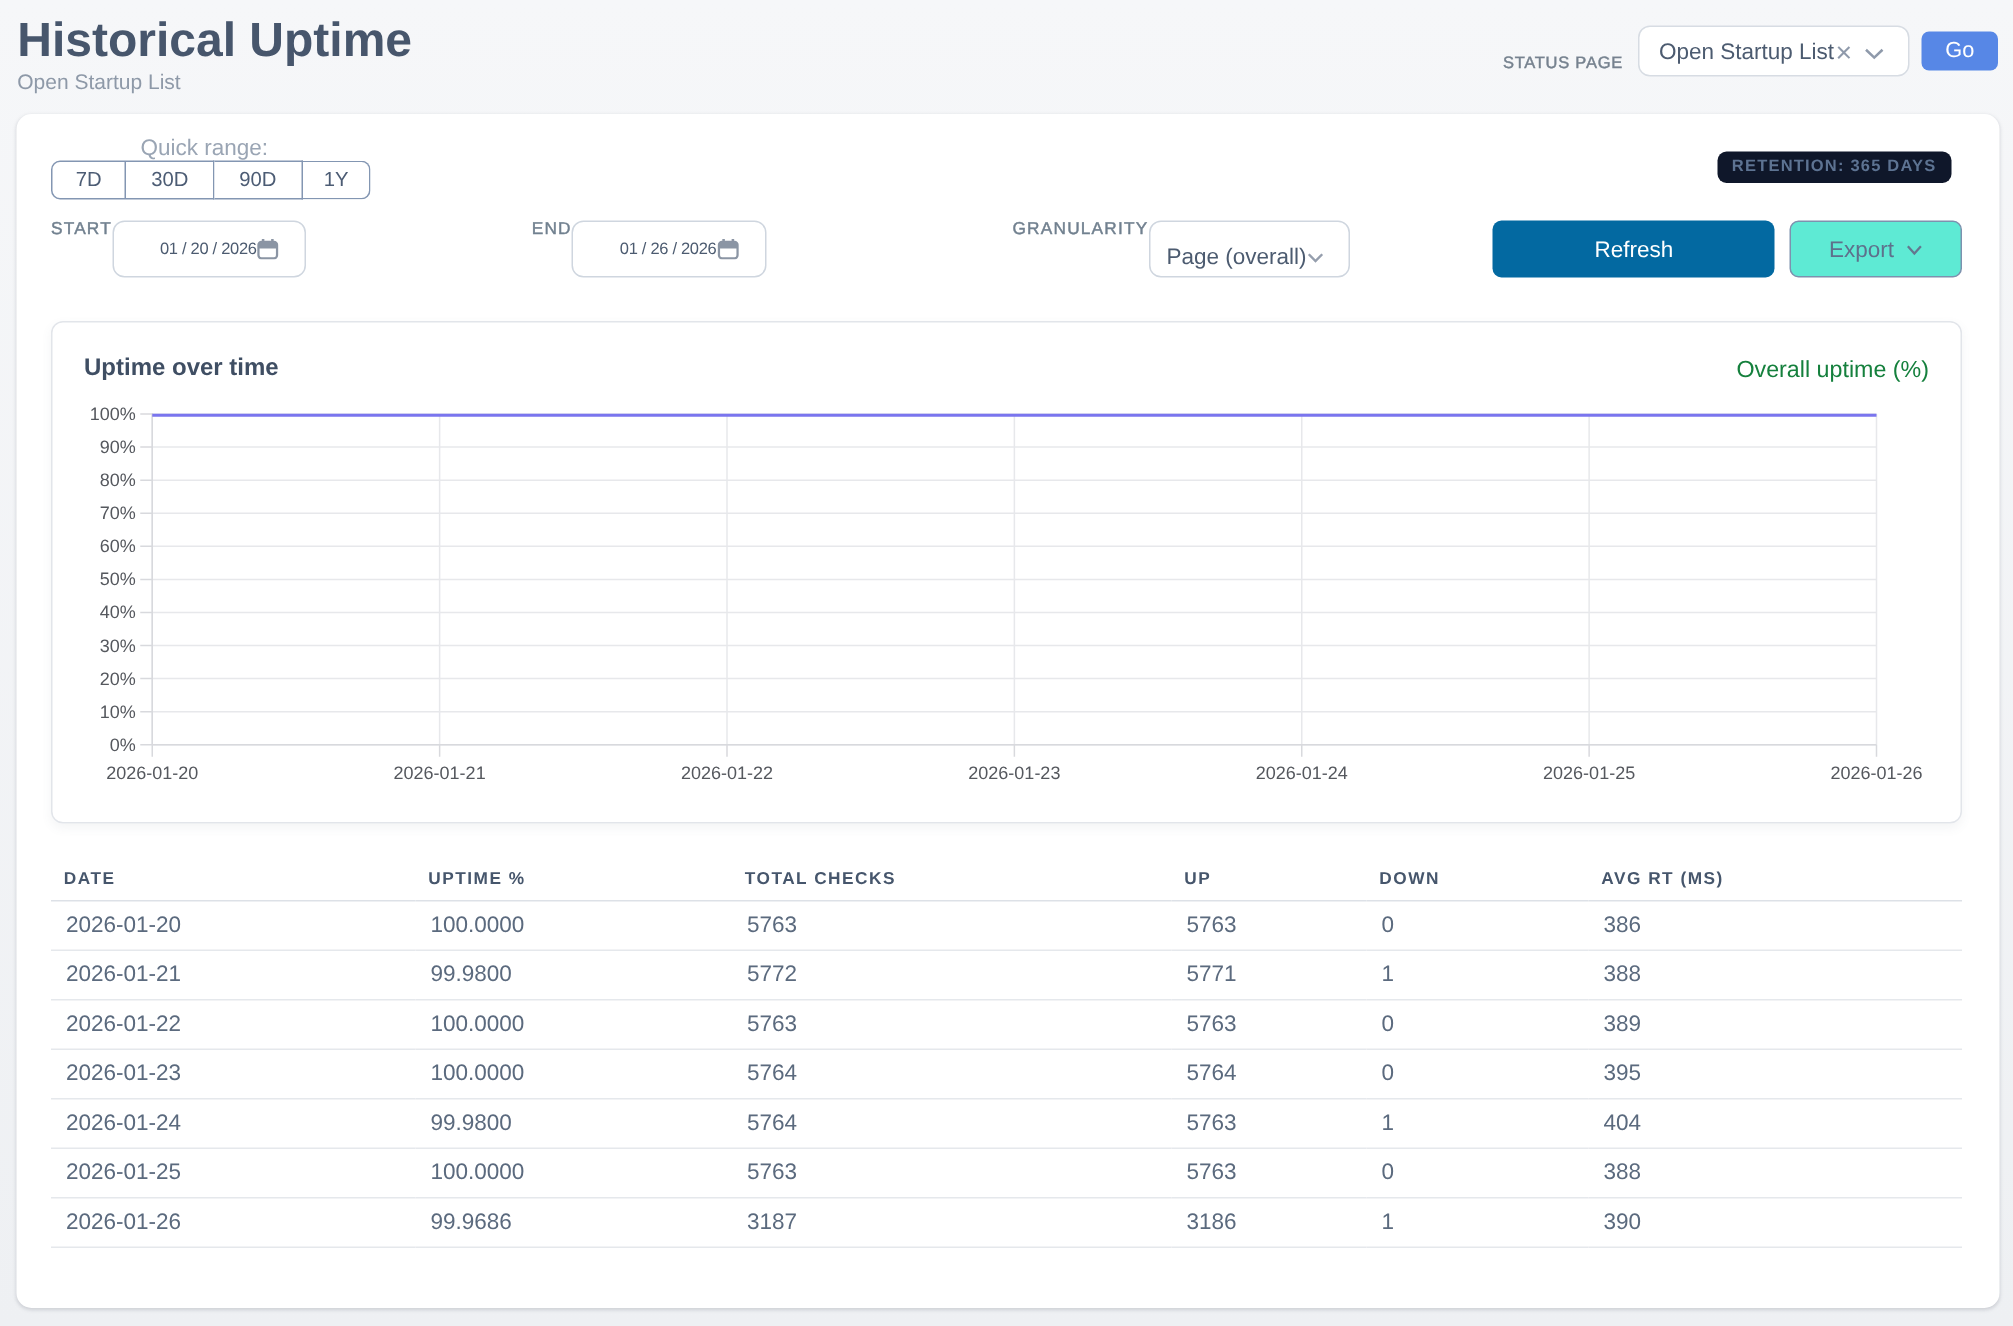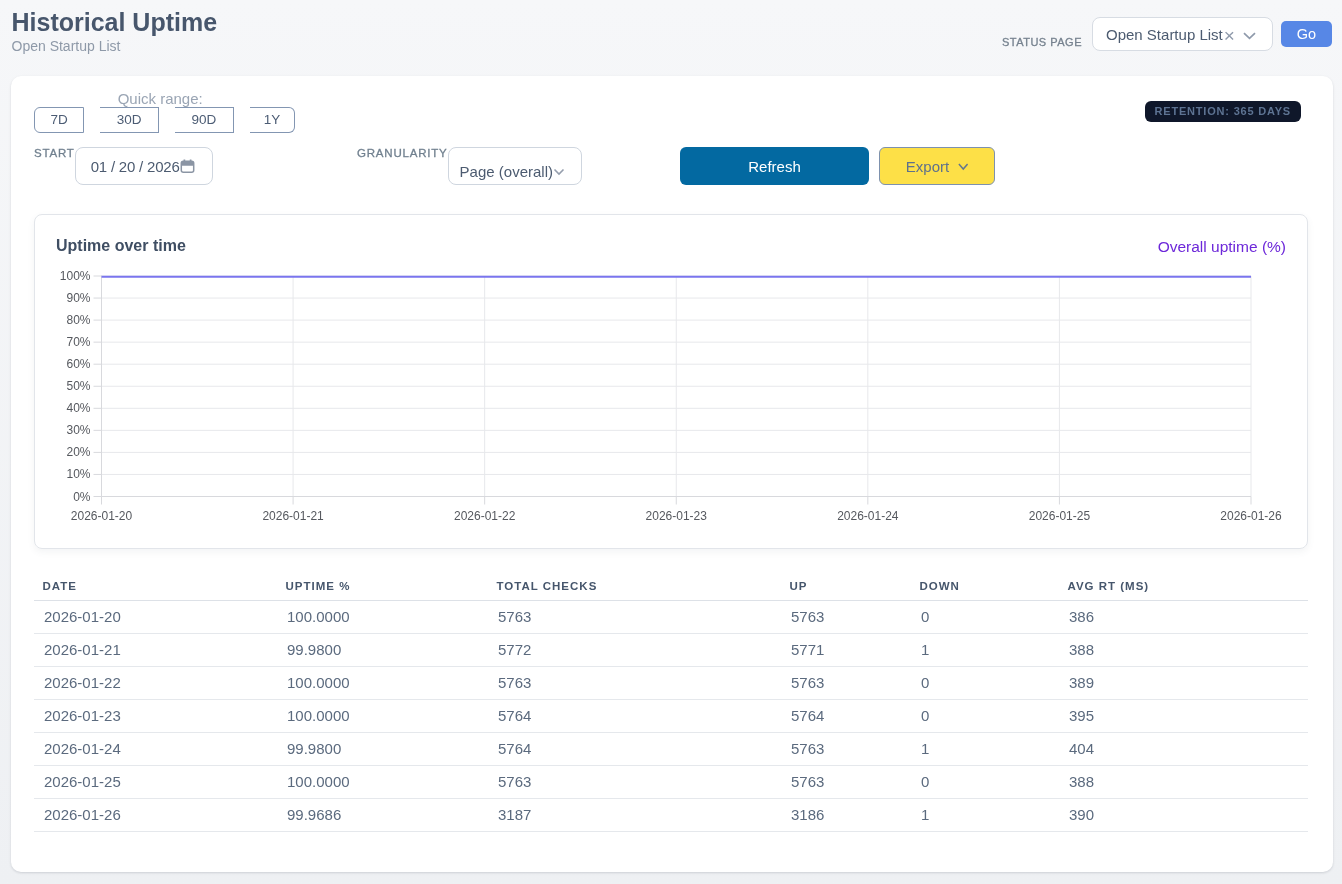--- a/index.html
+++ b/index.html
@@ -5,69 +5,69 @@
 <style>
   * { box-sizing: border-box; margin: 0; padding: 0; }
   html,body { width:1342px; height:884px; overflow:hidden; }
   body {
     font-family: "Liberation Sans", sans-serif;
     background: linear-gradient(180deg, #f6f7f9 0%, #eef0f3 100%);
     color: #44546a;
   }
   .page { padding: 10px 9px 0 11px; }
   .topbar { display:flex; justify-content:space-between; align-items:flex-start; padding: 0 1px 0 0.5px; height: 65.5px; }
-  .t-title { font-size: 25px; font-weight: 700; color:#47566c; margin-top:-2px; }
+  .t-title { font-size: 32px; font-weight: 700; color:#47566c; margin-top:-2px; }
   .t-sub { font-size: 14px; color:#8e99a8; margin-top:0.5px; }
   .topright { display:flex; align-items:center; margin-top:7px; }
   .sp-label { font-size:11px; font-weight:400; letter-spacing:0.5px; color:#76828f; -webkit-text-stroke:0.3px #76828f; margin-right:10px;margin-top:16px; }
   .sp-select { width:181px; height:34px; background:#fff; border:1px solid #d7dce3; border-radius:8px;
     display:flex; align-items:center; padding:0 10px 0 13px; }
   .sp-select .val { font-size:15px; color:#4c5b70; white-space:nowrap; }
   .sp-select .x { color:#8f9aab; font-size:19px; margin-left:1px; line-height:1; position:relative; top:1.5px; }
   .chev { margin-left:8px; }
   .go-btn { width:51px; height:26px; margin-left:8px; background:#5787e6; color:#fff; border:none;
     border-radius:5px; font-size:14.5px; font-family:inherit; }
 
   .card { background:#fff; border-radius:10px; box-shadow: 0 1px 3px rgba(30,41,59,0.10), 0 1px 2px rgba(30,41,59,0.06);
     padding: 22.5px 25px 24px 23px; position:relative; height: 796px; }
 
   .row1 { display:flex; align-items:center; justify-content:space-between; height:26px; }
   .qr { display:flex; align-items:center;flex-direction:column; }
   .qr-label { font-size:15px; color:#9aa5b4; margin-right:9px; }
-  .btn-group { display:flex;gap:16px; }
+  .btn-group { display:flex; }
   .btn-group button { background:#fff; border:1px solid #8396b2; border-left-width:0; color:#4c5c74;
     font-size:13.5px; font-family:inherit; height:26px; padding:0 15px; }
   .btn-group button:first-child { border-left-width:1px; border-radius:6px 0 0 6px; padding:0 15.5px; }
   .btn-group button:nth-child(2) { padding:0 16.5px; }
   .btn-group button:nth-child(3) { padding:0 16.5px; }
   .btn-group button:last-child { border-radius:0 6px 6px 0; padding:0 14px; }
   .badge { background:#0f172a; color:#5d7392; font-size:11px; font-weight:700; letter-spacing:0.8px;
     border-radius:6px; padding: 4.5px 10px; margin-right:7px;margin-left:10px; }
 
   .controls { display:flex; margin-top:23px; }
   .field { display:flex; flex-direction:row; }
   .field label { font-size:11.5px; font-weight:400; letter-spacing:0.8px; color:#71808f; -webkit-text-stroke:0.3px #71808f; margin-bottom:6px; }
   .f-start, .f-end { width:305px; margin-right:18px; }
   .f-gran { width:306px; margin-right:17px; }
   .date-box { height:38px; border:1px solid #cfd6df; border-radius:8px; background:#fff;
     display:flex; align-items:center; justify-content:space-between; padding:0 17px 0 15px; }
-  .date-box .dval { font-size:15px; color:#4c5b70; letter-spacing:-0.2px; }
+  .date-box .dval { font-size:11px; color:#4c5b70; letter-spacing:-0.2px;margin-left:16px; }
   .select-box { height:38px; border:1px solid #cfd6df; border-radius:8px; background:#fff;
     display:flex; align-items:center; justify-content:space-between; padding:11px 16px 0 11px; }
   .select-box .val { font-size:15px; color:#4c5b70; }
   .btn-refresh { align-self:flex-end; width:189px; height:38px; background:#0369a1; color:#fff; border:none;
     border-radius:6px; font-size:15px; font-family:inherit; margin-right:10px; }
-  .btn-export { align-self:flex-end; width:116px; height:38px; background:#fde047; color:#5e718c;
+  .btn-export { align-self:flex-end; width:116px; height:38px; background:#5eead4; color:#5e718c;
     border:1px solid #7d91ae; border-radius:6px; font-size:15px; font-family:inherit;
     display:flex; align-items:center; justify-content:center; }
   .btn-export svg { margin-left:8.5px; }
 
   .chart-card { border:1px solid #e2e5ea; border-radius:8px; margin-top:29px; height:335px; position:relative; box-shadow: 0 3px 7px rgba(90,100,120,0.07); }
   .cc-title { position:absolute; left:21px; top:22px; font-size:16px; font-weight:700; color:#3f4e63; }
-  .cc-right { position:absolute; right:21px; top:23px; font-size:15.5px; color:#6d28d9; }
+  .cc-right { position:absolute; right:21px; top:23px; font-size:15.5px; color:#15803d; }
   .chart-svg { position:absolute; left:0; top:0; }
 
   .table-wrap { margin-top:23px; }
   table { border-collapse:collapse; width:100%; table-layout:fixed; }
   th { text-align:left; font-size:11.5px; letter-spacing:1px; color:#46566c; font-weight:700;
     padding: 0 0 0 8.5px; height:28px; border-bottom:1px solid #dde1e7; }
   td { font-size:15px; color:#5b6a7e; padding:0 0 0 10px; height:33px; border-bottom:1px solid #e5e8ec; }
 </style>
 </head>
 <body>
@@ -102,20 +102,31 @@
         </div>
       </div>
       <span class="badge">RETENTION: 365 DAYS</span>
     </div>
 
     <div class="controls">
       <div class="field f-start">
         <label>START</label>
         <div class="date-box">
             <span class="dval">01 / 20 / 2026</span>
+          <svg width="15" height="14" viewBox="0 0 15 14">
+              <path d="M4.4 0.4 v2.4 M10.6 0.4 v2.4" stroke="#8b95a4" stroke-width="1.7" fill="none"></path>
+              <rect x="1.3" y="2.2" width="12.4" height="11" rx="2" stroke="#8b95a4" stroke-width="1.5" fill="none"></rect>
+              <path d="M1.3 4.2 q0 -2 2 -2 h8.4 q2 0 2 2 v2.5 h-12.4 z" fill="#8b95a4"></path>
+            </svg>
+        </div>
+      </div>
+      <div class="field f-end">
+        <label>END</label>
+        <div class="date-box">
+            <span class="dval">01 / 26 / 2026</span>
           <svg width="15" height="14" viewBox="0 0 15 14">
               <path d="M4.4 0.4 v2.4 M10.6 0.4 v2.4" stroke="#8b95a4" stroke-width="1.7" fill="none"></path>
               <rect x="1.3" y="2.2" width="12.4" height="11" rx="2" stroke="#8b95a4" stroke-width="1.5" fill="none"></rect>
               <path d="M1.3 4.2 q0 -2 2 -2 h8.4 q2 0 2 2 v2.5 h-12.4 z" fill="#8b95a4"></path>
             </svg>
         </div>
       </div>
       <div class="field f-gran">
         <label>GRANULARITY</label>
         <div class="select-box">

